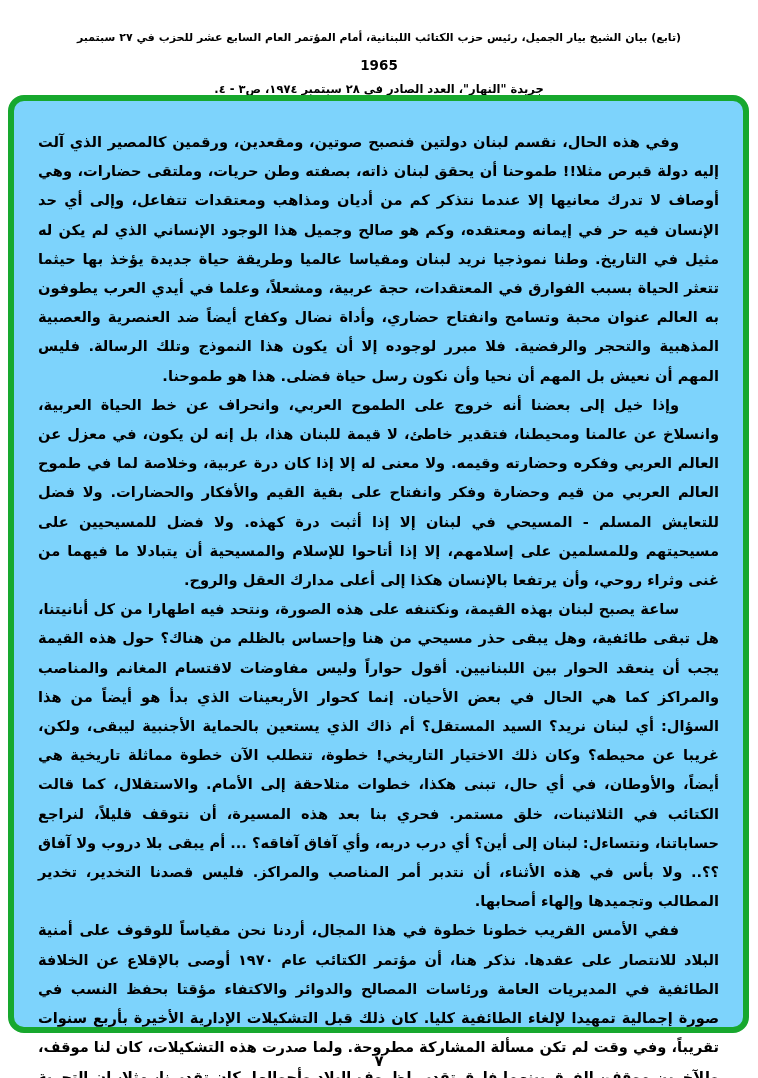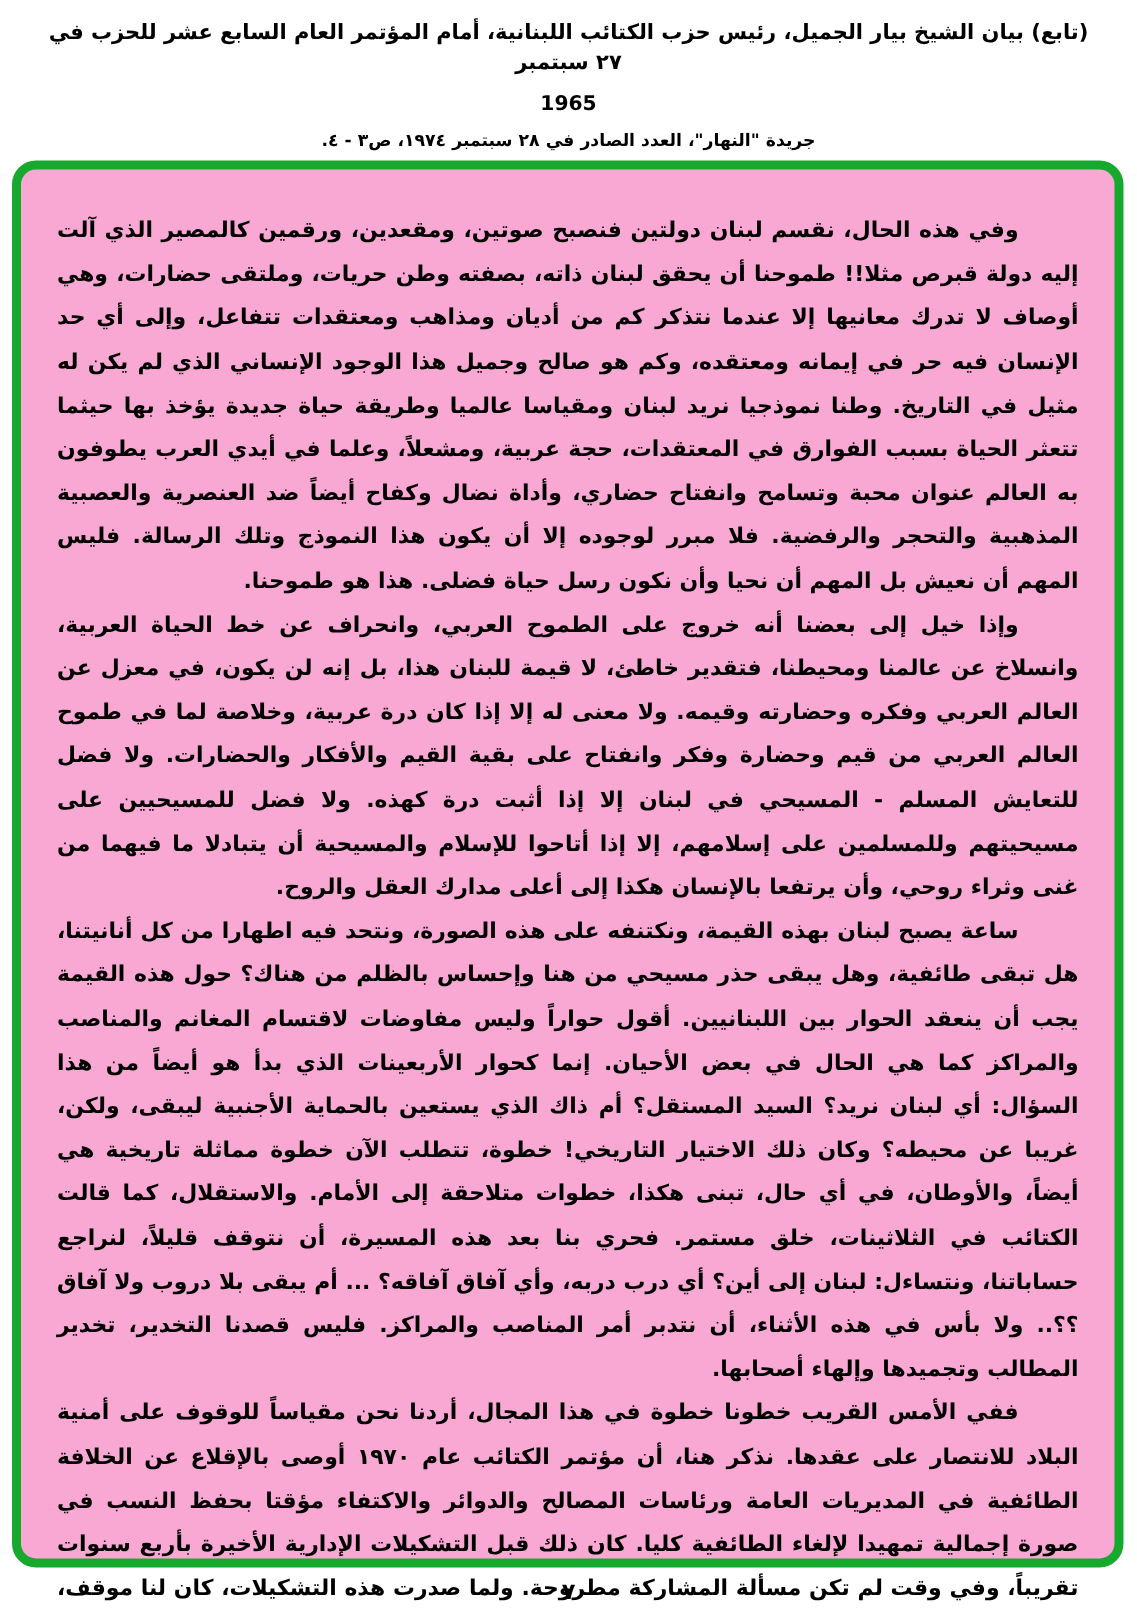--- a/index.html
+++ b/index.html
@@ -23,45 +23,45 @@
     position: absolute;
     top: 12px;
     left: 24px;
     width: 710px;
     direction: rtl;
     text-align: center;
     color: #000000;
     font-weight: bold;
   }
   .header-title {
-    font-size: 14px;
+    font-size: 11px;
     line-height: 20px;
     letter-spacing: 0;
+    margin-top: 16px;
   }
   .header-year {
     margin-top: 9px;
     font-size: 13.5px;
     line-height: 16px;
   }
   .header-source {
     margin-top: 9px;
     font-size: 11.5px;
     line-height: 14px;
   }
   .content-box {
     position: absolute;
     left: 8px;
     top: 95px;
     width: 741px;
     height: 938px;
     border: 6px solid #17a82e; 
     border-radius: 16px;
     padding: 26px 24px 0 24px;
-    background: #f9a8d4;
-    margin-top: 12px;
+    background: #7dd3fc;
   }
   .body-text {
     direction: rtl;
     text-align: justify;
     text-justify: inter-word;
     color: #000000;
     font-weight: bold;
     font-size: 14.6px;
     line-height: 29.2px;
   }

